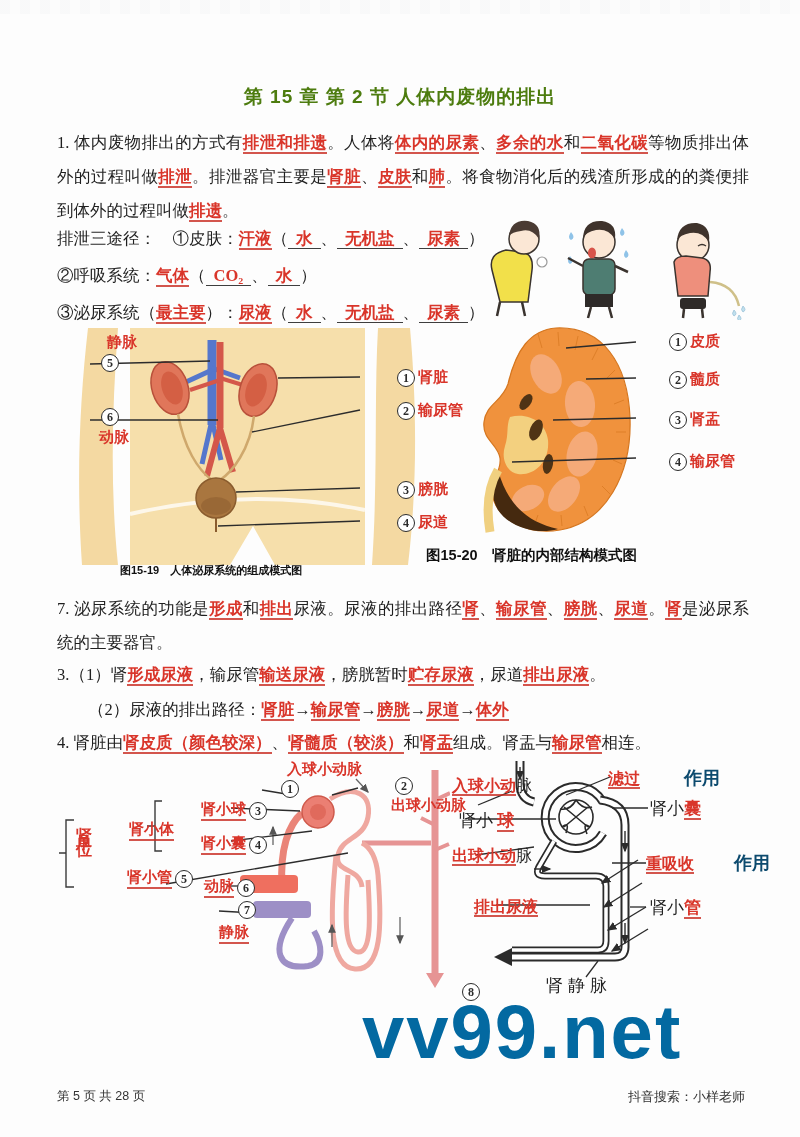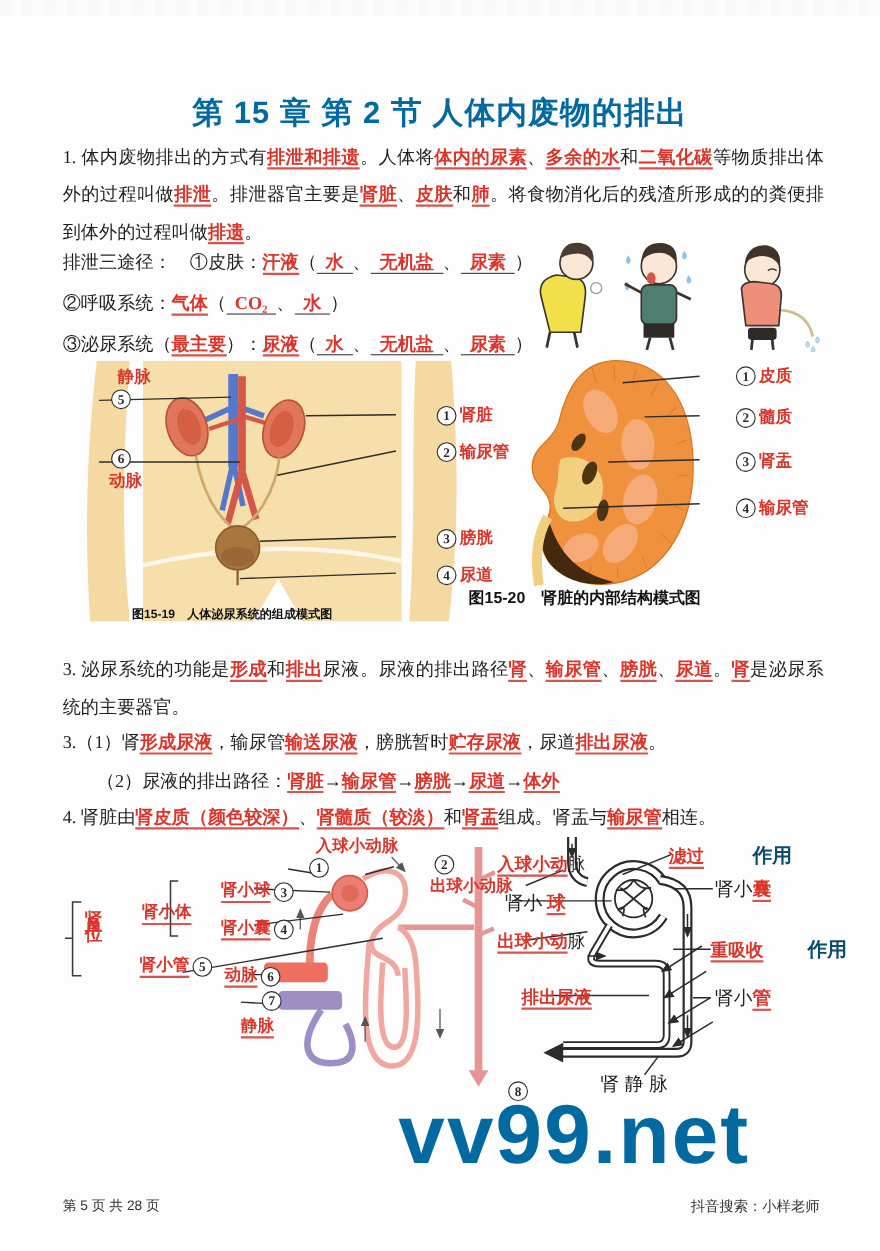--- a/index.html
+++ b/index.html
@@ -3,34 +3,34 @@
 <meta charset="utf-8">
 <style>
   :root{ --red:#d9352a; --ink:#222; }
   *{ margin:0; padding:0; box-sizing:border-box; }
   body{ background:#ffffff; font-family:"Liberation Serif", serif; color:var(--ink); }
   .page{ position:relative; width:800px; height:1137px; background:#fdfdfd; overflow:hidden; }
   .topfade{ position:absolute; left:0; top:0; width:800px; height:14px;
     background:repeating-linear-gradient(90deg,#f4f5f6 0 10px,#fbfbfb 10px 20px); opacity:.5; }
 
   .title{ position:absolute; left:0; top:84px; width:800px; text-align:center;
-    font-family:"Liberation Sans",sans-serif; font-weight:700; font-size:28px; color:#0369a1; letter-spacing:1px; }
+    font-family:"Liberation Sans",sans-serif; font-weight:700; font-size:19px; color:#4d7c0f; letter-spacing:1px; }
 
   .para{ position:absolute; font-size:16.5px; line-height:34px; color:#1f1f1f; text-align:justify; }
   .k{ color:var(--red); font-weight:700; border-bottom:2px solid rgba(200,42,32,.8); padding-bottom:0px; }
   .bl{ color:var(--red); font-weight:700; border-bottom:1.8px solid #3e3e3e; padding:0 8px; }
   .big{ font-weight:700; color:#0c4a6e; font-size:18px; font-family:"Liberation Sans",sans-serif;margin-left:40px; }
 
   .cn{ display:inline-flex; width:18px; height:18px; border:1.5px solid #2b2b2b; border-radius:50%;
     align-items:center; justify-content:center; font-size:12px; font-weight:700; color:#2b2b2b;
     background:#fff; flex:0 0 auto; line-height:1; }
   .flbl{ position:absolute; display:flex; align-items:center; gap:3px; white-space:nowrap;
     color:var(--red); font-weight:700; font-size:15px; z-index:10;padding-left:37px; }
   .flbl .u{ border-bottom:2px solid rgba(200,42,32,.8); }
-  .caption{ position:absolute; font-family:"Liberation Sans",sans-serif; font-weight:700; color:#111; z-index:10; }
+  .caption{ position:absolute; font-family:"Liberation Sans",sans-serif; font-weight:700; color:#111; z-index:10;margin-top:12px; }
   .vert{ writing-mode:vertical-rl; text-orientation:upright; letter-spacing:7px; }
   .richlbl{ position:absolute; white-space:nowrap; font-size:16px; color:#222; z-index:10; }
   .richlbl .k{ border-bottom:2px solid rgba(200,42,32,.8); }
 
   .fig{ position:absolute; z-index:6; }
   .watermark{ position:absolute; left:362px; top:988px; font-family:"Liberation Sans",sans-serif;
     font-weight:800; font-size:76px; color:#0369a1; letter-spacing:2px; z-index:4; }
   .footer{ position:absolute; top:1088px; font-size:12.5px; color:#333; font-family:"Liberation Sans",sans-serif; z-index:10; }
 </style>
 </head>
@@ -184,21 +184,21 @@
   <div class="flbl" style="left:632px; top:410px;">
     <span class="cn">3</span>
     <span>肾盂</span>
     </div>
   <div class="flbl" style="left:632px; top:452px;">
     <span class="cn">4</span>
     <span>输尿管</span>
     </div>
   <div class="caption" style="left:426px; top:534px; font-size:14.5px;">图15-20　肾脏的内部结构模式图</div>
 
-  <div class="para" style="left:57px; top:592px; width:692px;"><span>3. 泌尿系统的功能是</span><span class="k">形成</span><span>和</span><span class="k">排出</span><span>尿液。尿液的排出路径</span><span class="k">肾</span><span>、</span><span class="k">输尿管</span><span>、</span><span class="k">膀胱</span><span>、</span><span class="k">尿道</span><span>。</span><span class="k">肾</span><span>是泌尿系统的主要器官。</span></div>
+  <div class="para" style="left:57px; top:592px; width:692px;"><span>7. 泌尿系统的功能是</span><span class="k">形成</span><span>和</span><span class="k">排出</span><span>尿液。尿液的排出路径</span><span class="k">肾</span><span>、</span><span class="k">输尿管</span><span>、</span><span class="k">膀胱</span><span>、</span><span class="k">尿道</span><span>。</span><span class="k">肾</span><span>是泌尿系统的主要器官。</span></div>
   <div class="para" style="left:57px; top:658px; width:692px;"><span>3.（1）肾</span><span class="k">形成尿液</span><span>，输尿管</span><span class="k">输送尿液</span><span>，膀胱暂时</span><span class="k">贮存尿液</span><span>，尿道</span><span class="k">排出尿液</span><span>。</span></div>
   <div class="para" style="left:88px; top:693px; width:660px;"><span>（2）尿液的排出路径：</span><span class="k">肾脏</span><span>→</span><span class="k">输尿管</span><span>→</span><span class="k">膀胱</span><span>→</span><span class="k">尿道</span><span>→</span><span class="k">体外</span></div>
   <div class="para" style="left:57px; top:726px; width:692px;"><span>4. 肾脏由</span><span class="k">肾皮质（颜色较深）</span><span>、</span><span class="k">肾髓质（较淡）</span><span>和</span><span class="k">肾盂</span><span>组成。肾盂与</span><span class="k">输尿管</span><span>相连。</span></div>
 
   <svg class="fig" style="left:30px; top:755px;" width="420" height="285" viewBox="0 0 420 285">
     <defs>
       <marker id="ah" markerWidth="8" markerHeight="8" refX="6" refY="3" orient="auto">
         <path d="M0,0 L7,3 L0,6 Z" fill="#555"></path>
       </marker>
     </defs>

